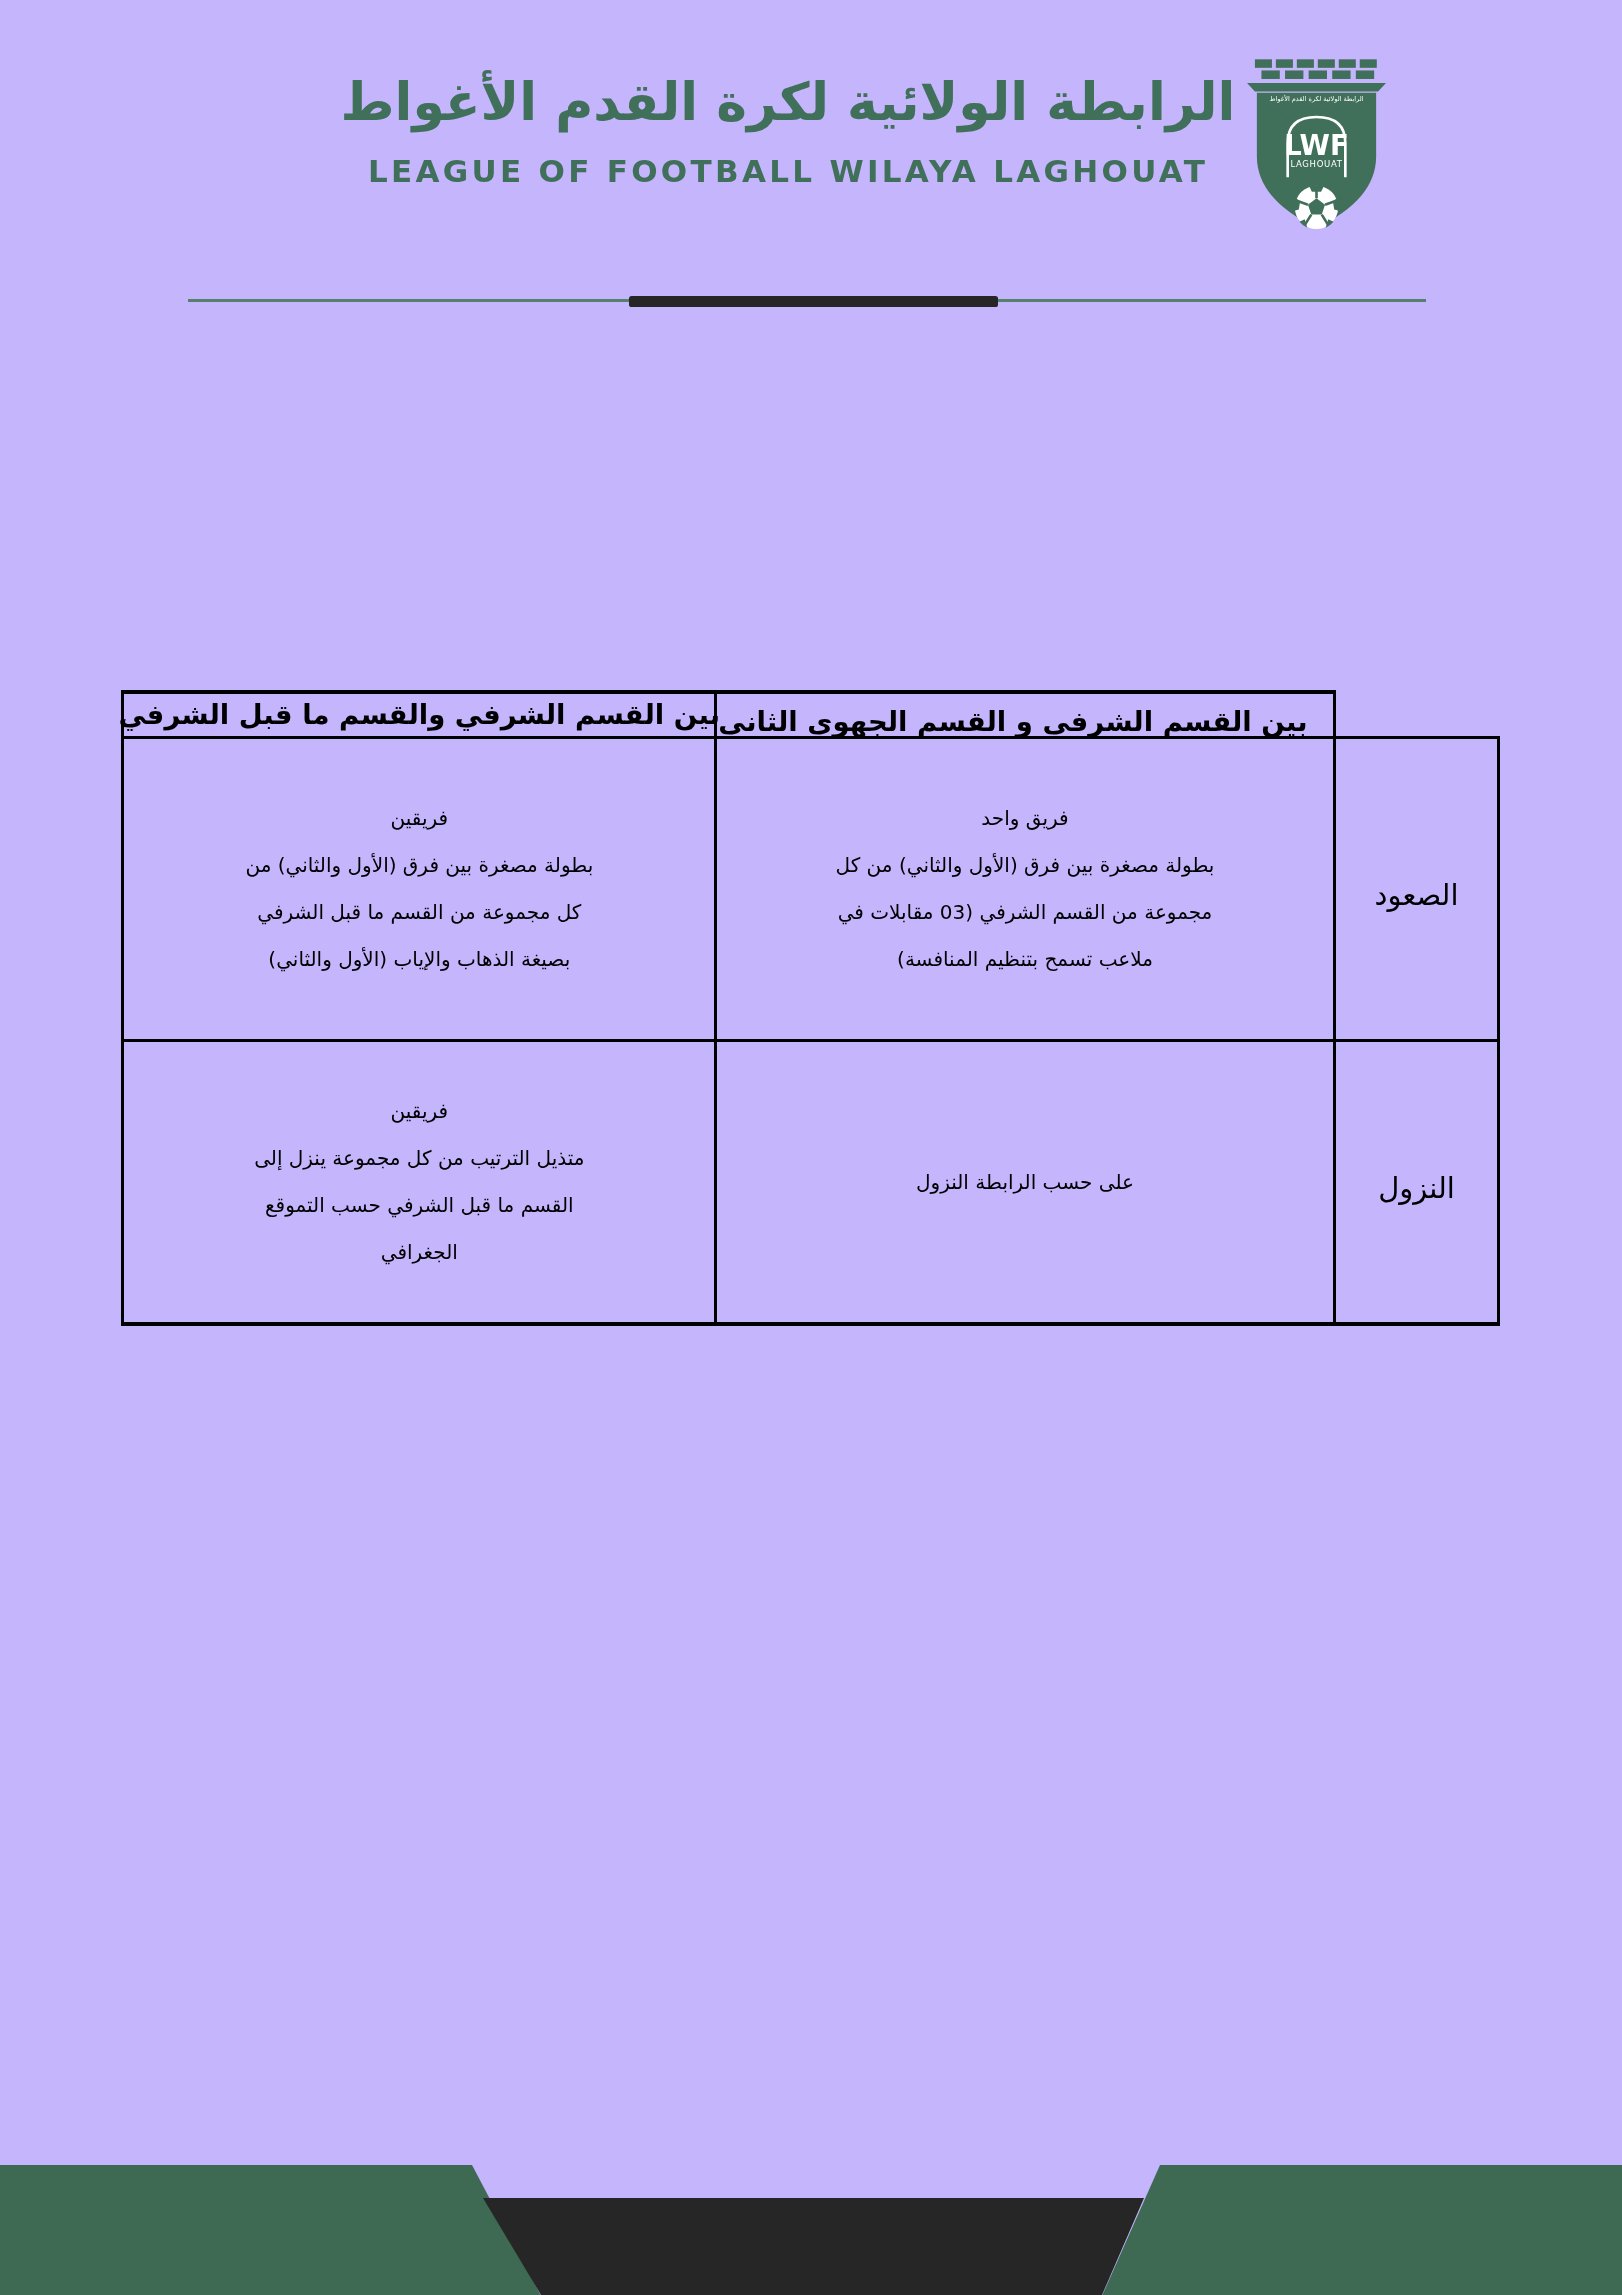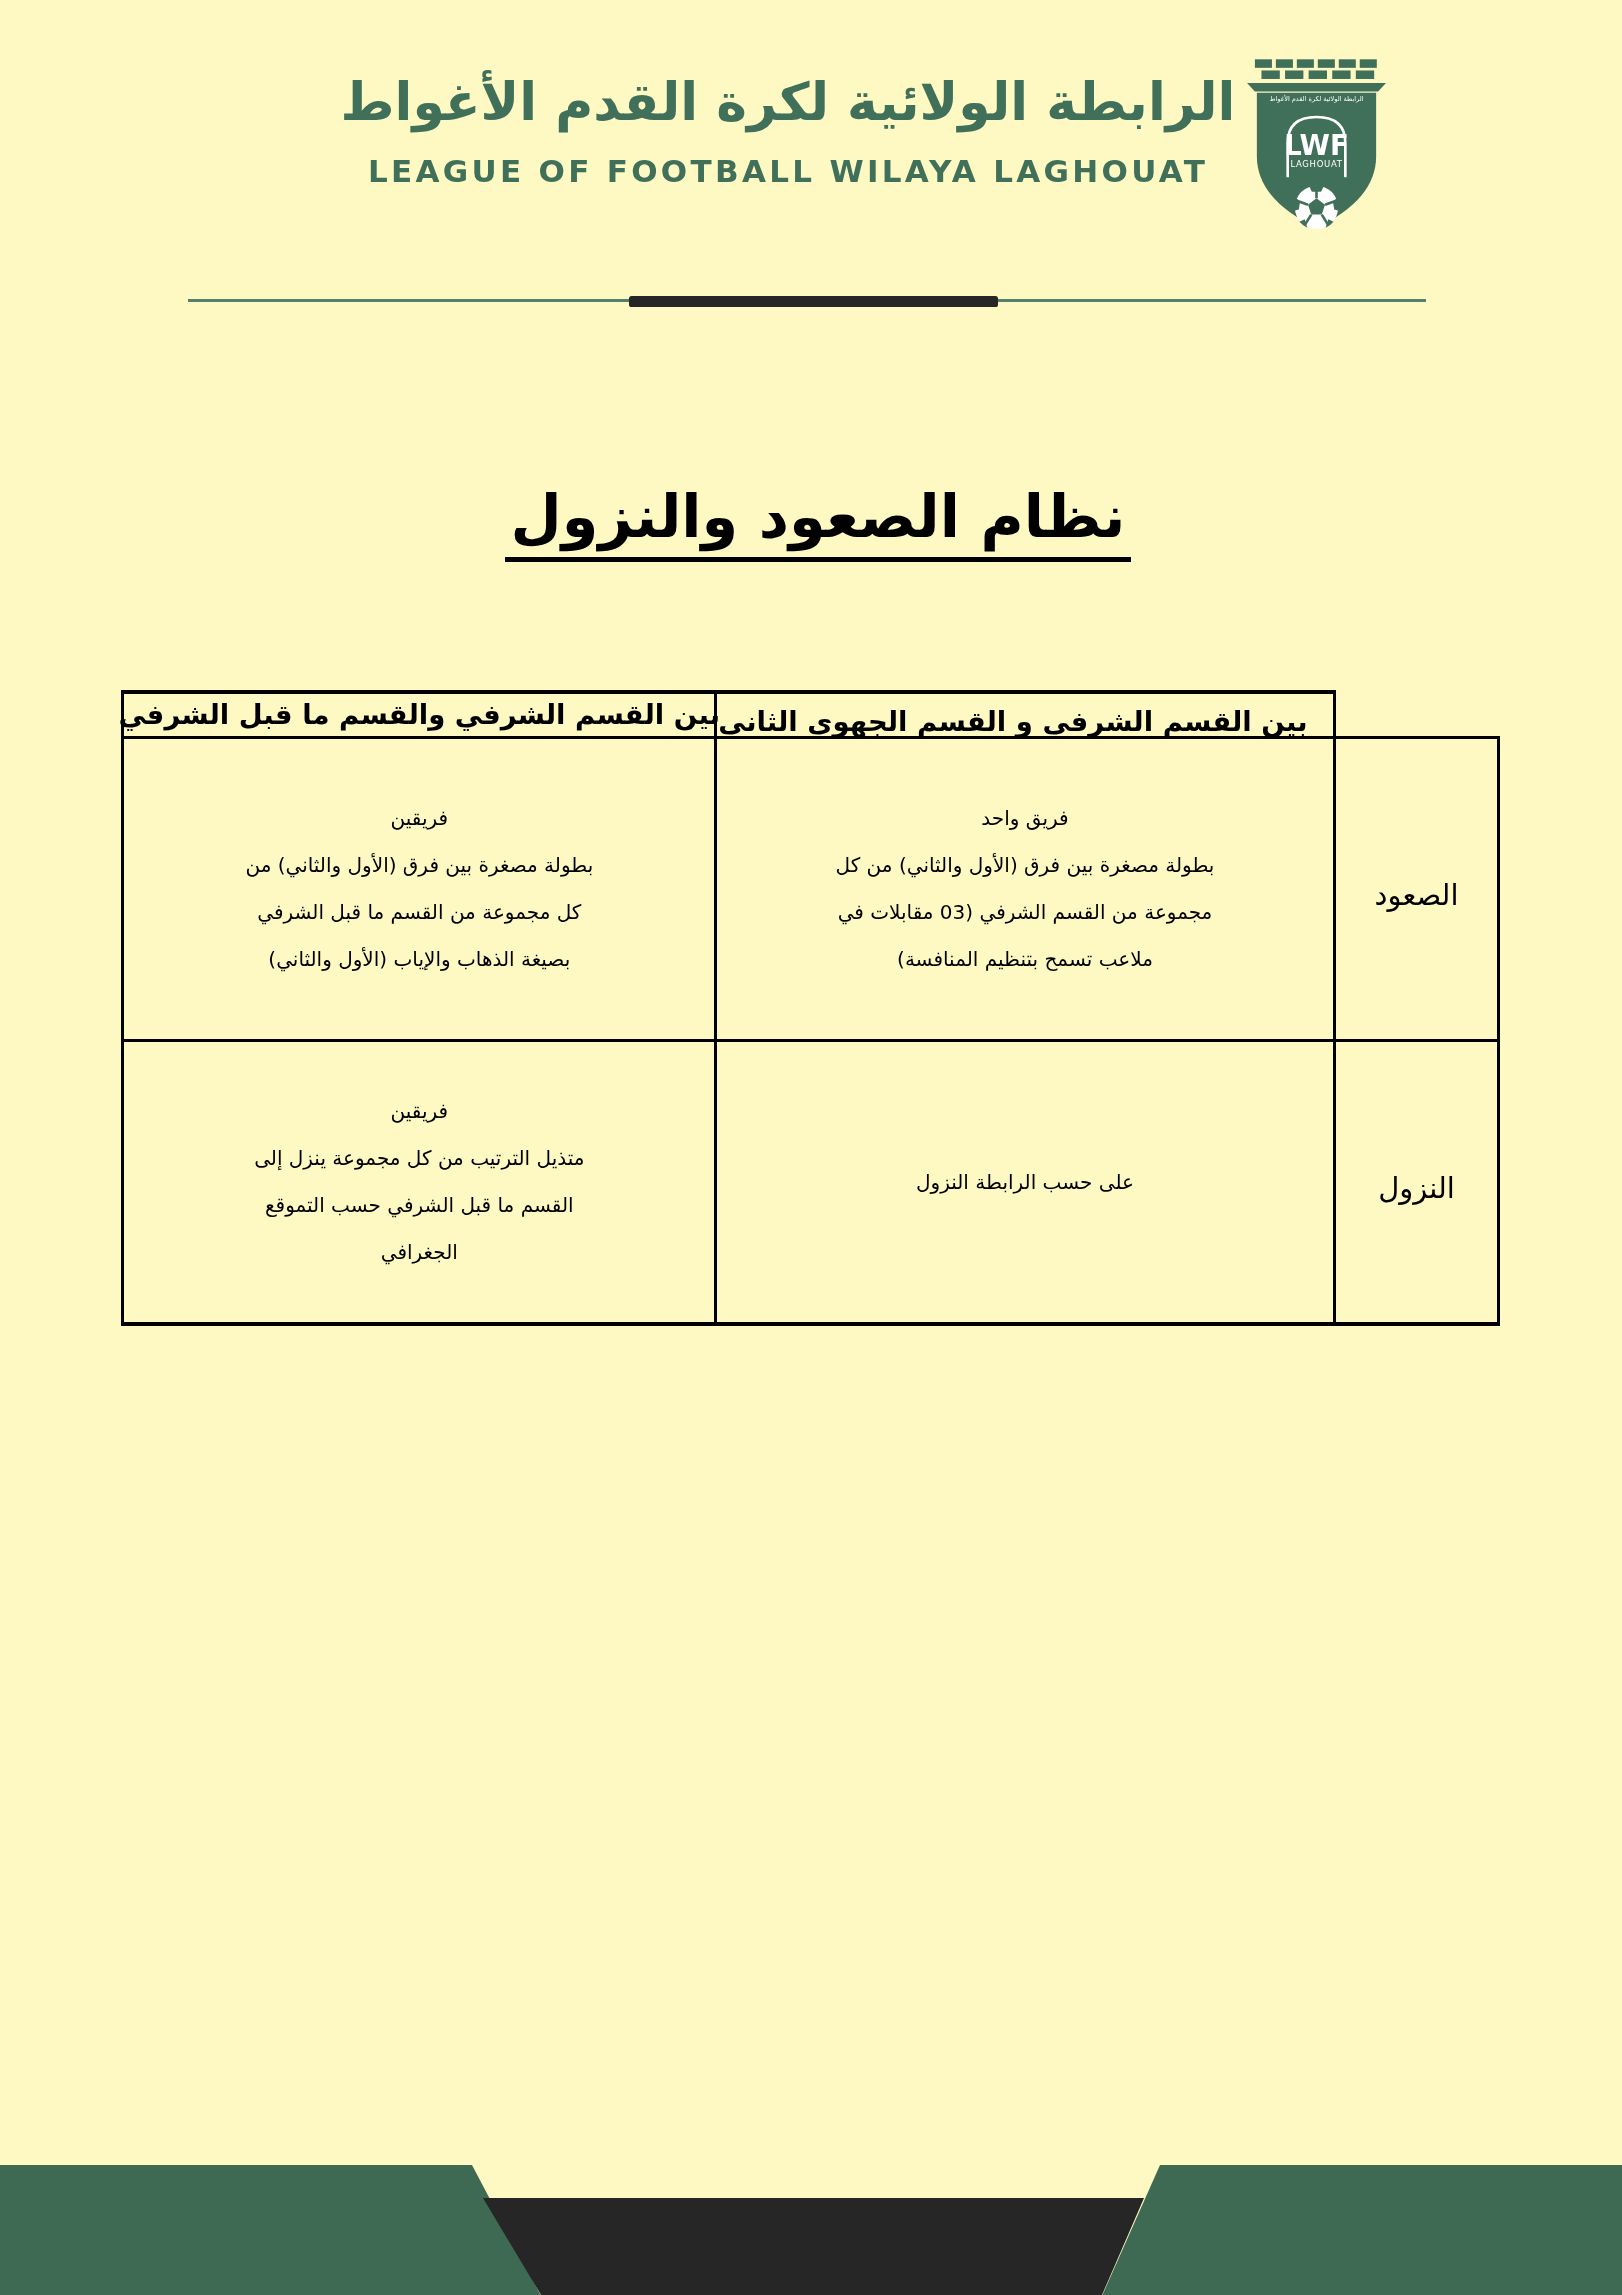--- a/index.html
+++ b/index.html
@@ -8,21 +8,21 @@
     --divider-green:#55806C;
     --accent-black:#262626;
     --ink:#000000;
   }
   *{margin:0;padding:0;box-sizing:border-box;}
   html,body{background:#ffffff;}
   body{font-family:"DejaVu Sans", sans-serif;}
   .page{
     position:relative;
     width:1622px;height:2295px;
-    background:#fef9c3;
+    background:#c4b5fd;
     overflow:hidden;
   }
   
   .org-names{
     position:absolute;left:281px;top:65px;width:1014px;
     text-align:center;color:var(--brand-green);
   }
   .org-ar{
     font-size:52px;font-weight:bold;line-height:1.45;
     direction:rtl;
@@ -128,23 +128,20 @@
           <path d="M 120 259 a 33 33 0 0 0 12 -9 l -8 -4 Z"></path>
           <path d="M 92 259 a 33 33 0 0 1 -12 -9 l 8 -4 Z"></path>
         </g>
       </g>
     </svg>
   </div>
 
   <div class="divider-line"></div>
   <div class="divider-accent"></div>
 
-  <div class="doc-title-wrap">
-    <span class="doc-title" lang="ar" dir="rtl">نظام الصعود والنزول</span>
-  </div>
 
   <div class="prtable">
 
     <div class="tline" style="left:0;top:0;width:1215px;height:3.9px;"></div>
     <div class="tline" style="left:0;top:46px;width:1379px;height:3.3px;"></div>
     <div class="tline" style="left:0;top:349px;width:1379px;height:3.3px;"></div>
     <div class="tline" style="left:0;top:632px;width:1379px;height:3.9px;"></div>
     <div class="tline" style="left:0;top:0;width:3.3px;height:636px;"></div>
     <div class="tline" style="left:593px;top:0;width:3.3px;height:636px;"></div>
     <div class="tline" style="left:1212px;top:0;width:3.3px;height:636px;"></div>

